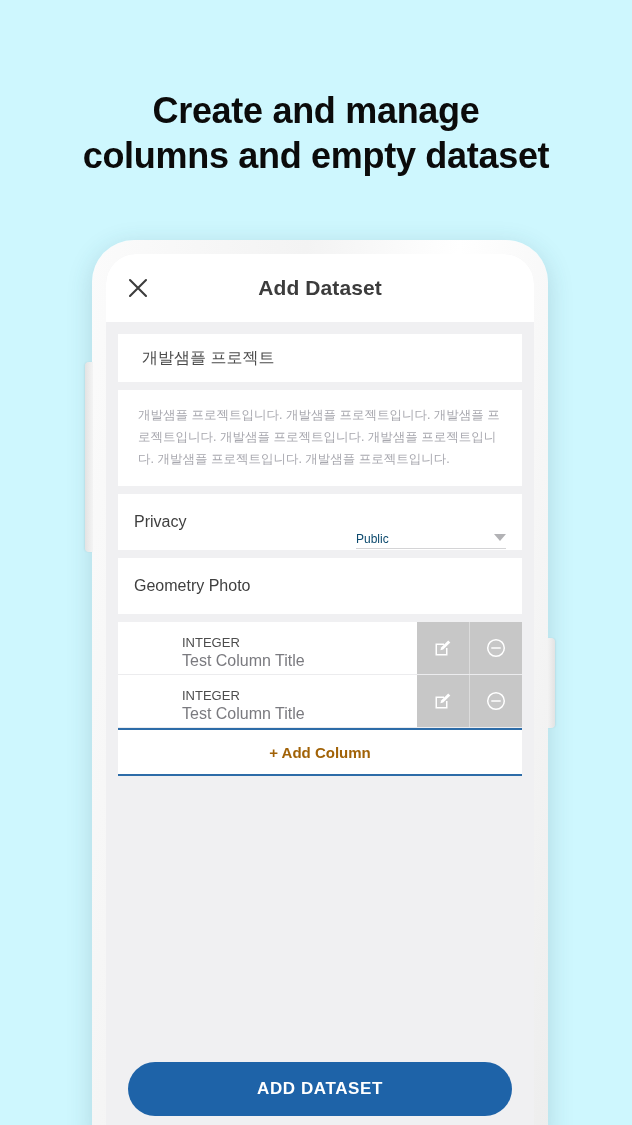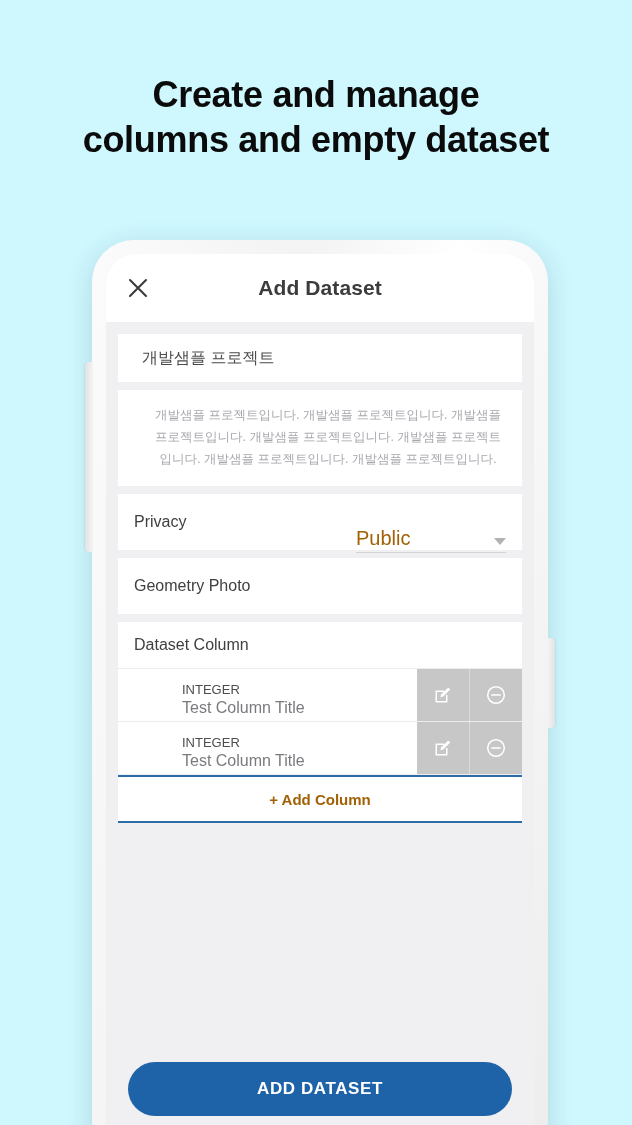--- a/index.html
+++ b/index.html
@@ -11,21 +11,21 @@
     height: 1125px;
     background: #cef7fe;
     font-family: "Liberation Sans", sans-serif;
     overflow: hidden;
     position: relative;
   }
 
   
   .promo-heading {
     position: absolute;
-    top: 72px;
+    top: 88px;
     left: 0;
     width: 632px;
     text-align: center;
     color: #0b0b0b;
     font-size: 36px;
     font-weight: bold;
     line-height: 45px;
     letter-spacing: -0.3px;
   }
   .promo-line { display: block; }
@@ -120,25 +120,24 @@
   .title-field {
     height: 48px;
     display: flex;
     align-items: center;
     padding: 0 24px;
     font-size: 16px;
     color: #4a4a4a;
   }
 
   .desc-field {
-    padding: 14px 16px 16px 32px;
+    padding: 14px 16px 16px 20px;
     font-size: 12.5px;
     line-height: 22px;
     color: #a6a6ad;
-    text-align: center;
   }
 
   .row {
     height: 48px;
     display: flex;
     align-items: center;
     justify-content: space-between;
     padding: 4px 16px;
   }
   .row-label {
@@ -148,22 +147,22 @@
   .select-wrap {
     display: flex;
     align-items: flex-end;
     gap: 14px;
     border-bottom: 1px solid #d4d4d6;
     padding-bottom: 2px;
     min-width: 150px;
     justify-content: space-between;
   }
   .select-value {
-    font-size: 20px;
-    color: #a16207;
+    font-size: 12px;
+    color: #0c4a6e;
     margin-top: 36px;
   }
   .caret {
     width: 0;
     height: 0;
     border-left: 6px solid transparent;
     border-right: 6px solid transparent;
     border-top: 7px solid #b2b2b5;
     margin-bottom: 5px;
   }
@@ -308,21 +307,20 @@
       </div>
 
       <div class="card">
         <div class="row">
           <span class="row-label">Geometry Photo</span>
         </div>
       </div>
 
 
       <div class="col-section">
-        <div class="col-header">Dataset Column</div>
 
         <div class="col-row">
           <div class="col-info">
             <span class="col-type">INTEGER</span>
             <span class="col-title">Test Column Title</span>
           </div>
           <div class="col-action">
             <svg width="24" height="24" viewBox="0 0 24 24">
               <path d="M4.5 7.5 H13 V9 H6 V18 H15 V12 H16.5 V19.5 H4.5 Z" fill="#ffffff"></path>
               <path d="M12.2 13.6 L19.3 6.5 L17.2 4.4 L10.1 11.5 L9.4 14.3 Z" fill="#ffffff"></path>

